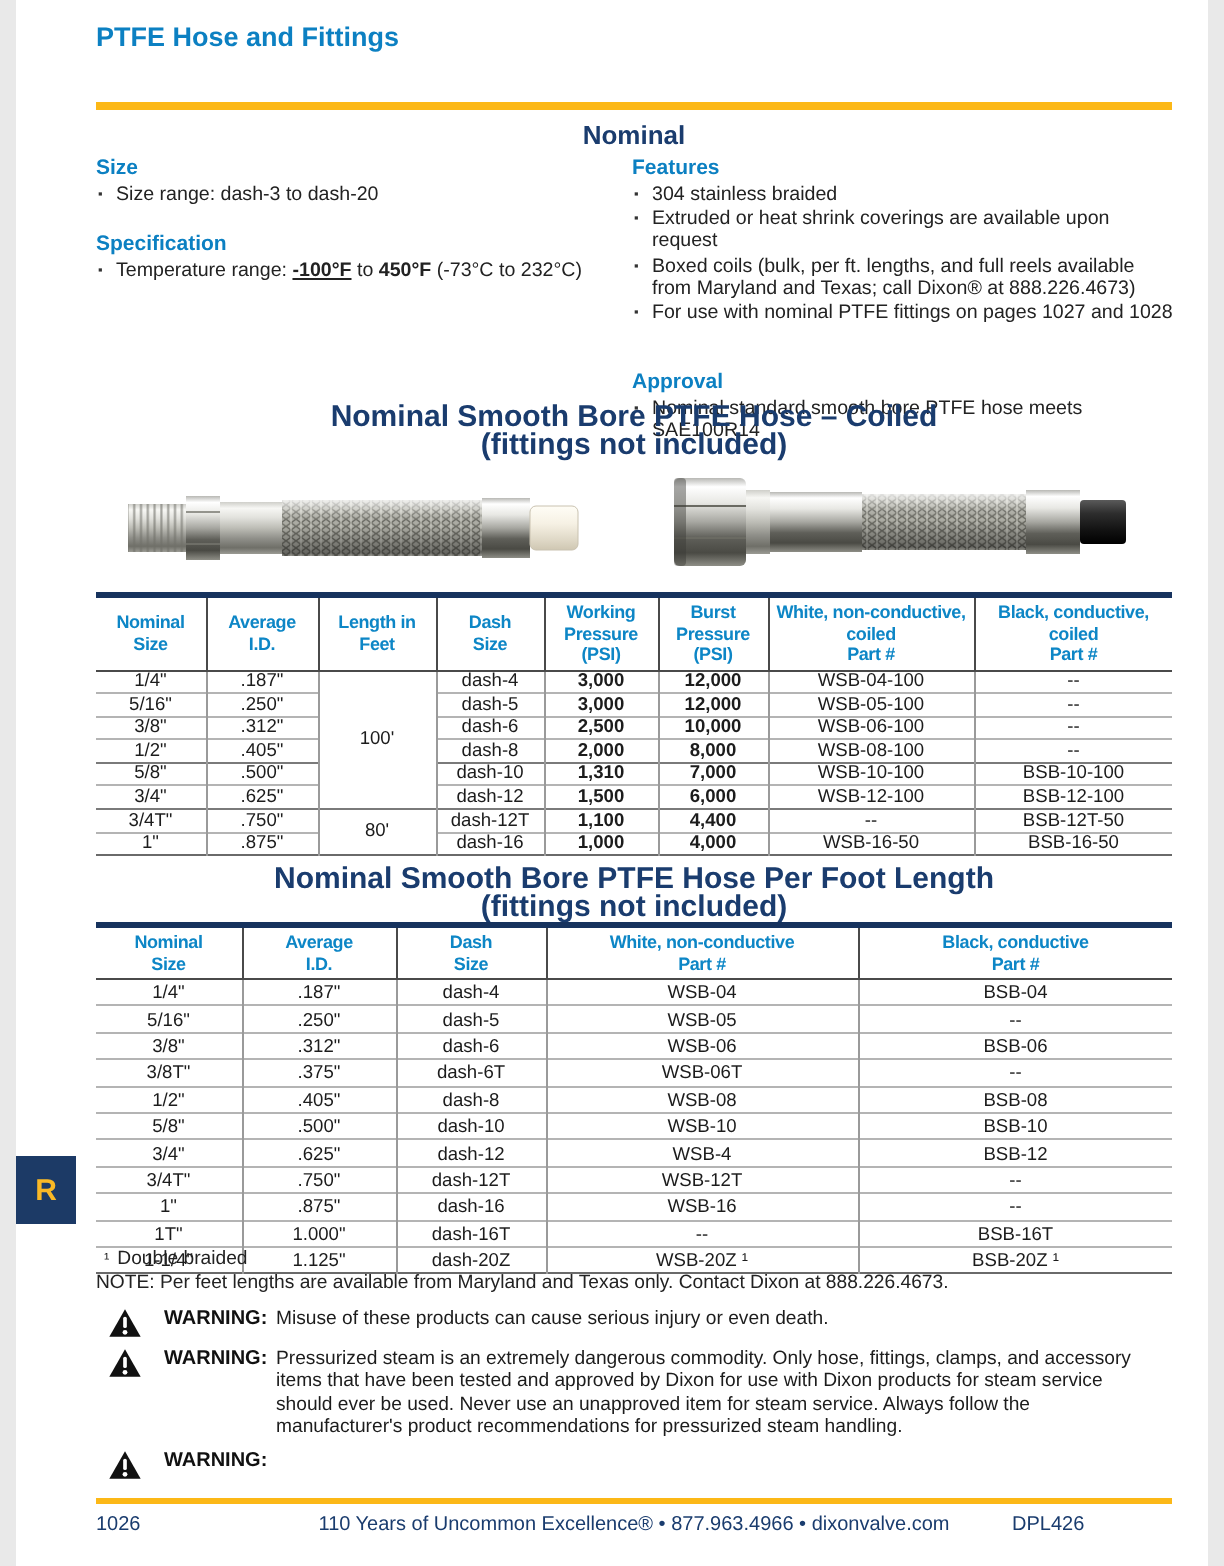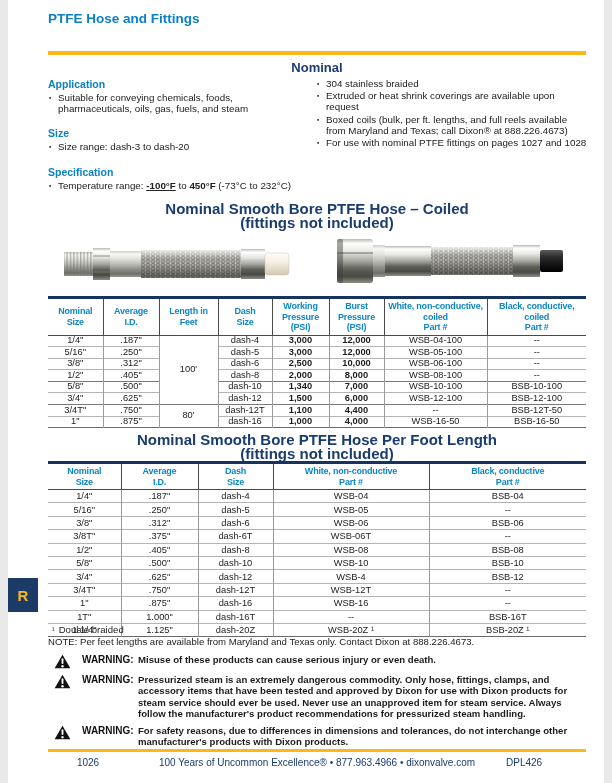--- a/index.html
+++ b/index.html
@@ -51,65 +51,66 @@
   .t1 tbody tr:nth-child(5) td, .t1 tbody tr:nth-child(7) td { border-top:1.3px solid #7a7a7a; }
 
   .footnote { position:absolute; left:44px; top:624px; font-size:9.6px; color:#222; }
   .footnote .mark { font-size:8px; margin-right:4px; }
   .note { position:absolute; left:40px; top:636px; font-size:9.6px; color:#222; }
 
   .warnings { position:absolute; left:46px; top:654px; width:522px; display:flex; flex-direction:column; gap:5px; }
   .warning-row { display:grid; grid-template-columns:25px 53px 1fr; column-gap:3px; align-items:start; }
   .warning-icon { width:17px; height:15px; margin-top:0; }
   .warning-label { font-size:10px; font-weight:bold; line-height:11.4px; color:#111; }
-  .warning-text { font-size:9.6px; line-height:11.4px; color:#1c1c1c;font-weight:bold; }
+  .warning-text { font-size:9.6px; line-height:11.4px; color:#1c1c1c; }
 
   .footer-row { position:absolute; left:40px; top:757px; width:538px; display:flex; font-size:10px; color:#1a3c6e; }
-  .footer-left { width:80px; text-align:center; }
+  .footer-left { width:80px; text-align:left; }
   .footer-center { flex:1; text-align:center; }
   .footer-right { width:80px; text-align:left; }
 
   .side-tab { position:absolute; left:0; top:578px; width:30px; height:34px; background:#1c3a66;
     color:#f9b826; font-weight:bold; font-size:15px; display:flex; align-items:center; justify-content:center; }
 </style>
 </head>
 <body>
 
 <div class="page">
 
   <div class="doc-title">PTFE Hose and Fittings</div>
   <div class="rule rule-top"></div>
   <div class="section-title">Nominal</div>
 
   <div class="col col-left">
     <div class="info-section">
-      <div class="info-heading">Application</div>
-      <ul class="bullets">
-          <li>Suitable for conveying chemicals, foods, pharmaceuticals, oils, gas, fuels, and steam</li>
-        </ul>
-    </div>
-    <div class="info-section">
       <div class="info-heading">Size</div>
       <ul class="bullets">
           <li>Size range: dash-3 to dash-20</li>
         </ul>
     </div>
     <div class="info-section">
       <div class="info-heading">Specification</div>
       <div class="bullet-line"><span>Temperature range: </span><span style="font-weight: bold; text-decoration: underline;">-100°F</span><span> to </span><span style="font-weight: bold;">450°F</span><span style="font-weight: normal;"> (-73°C to 232°C)</span></div>
     </div>
   </div>
 
   <div class="col col-right">
     <div class="info-section">
+      <div class="info-heading">Features</div>
       <ul class="bullets">
           <li>304 stainless braided</li>
           <li>Extruded or heat shrink coverings are available upon request</li>
           <li>Boxed coils (bulk, per ft. lengths, and full reels available from Maryland and Texas; call Dixon® at 888.226.4673)</li>
           <li>For use with nominal PTFE fittings on pages 1027 and 1028</li>
+        </ul>
+    </div>
+    <div class="info-section approval-gap">
+      <div class="info-heading">Approval</div>
+      <ul class="bullets">
+          <li>Nominal standard smooth bore PTFE hose meets SAE100R14</li>
         </ul>
     </div>
   </div>
 
   <div class="hose-caption cap1">
     <div>Nominal Smooth Bore PTFE Hose – Coiled</div>
     <div>(fittings not included)</div>
   </div>
 
   <svg class="hose-img hose-white" width="228" height="52" viewBox="0 0 228 52">
@@ -252,21 +253,21 @@
           <td>dash-8</td>
           <td class="b">2,000</td>
           <td class="b">8,000</td>
           <td>WSB-08-100</td>
           <td>--</td>
         </tr>
         <tr>
           <td>5/8"</td>
           <td>.500"</td>
           <td>dash-10</td>
-          <td class="b">1,340</td>
+          <td class="b">1,310</td>
           <td class="b">7,000</td>
           <td>WSB-10-100</td>
           <td>BSB-10-100</td>
         </tr>
         <tr>
           <td>3/4"</td>
           <td>.625"</td>
           <td>dash-12</td>
           <td class="b">1,500</td>
           <td class="b">6,000</td>
@@ -427,26 +428,25 @@
       <span class="warning-label">WARNING:</span>
       <span class="warning-text">Pressurized steam is an extremely dangerous commodity. Only hose, fittings, clamps, and accessory items that have been tested and approved by Dixon for use with Dixon products for steam service should ever be used. Never use an unapproved item for steam service. Always follow the manufacturer's product recommendations for pressurized steam handling.</span>
     </div>
     <div class="warning-row">
       <svg class="warning-icon" viewBox="0 0 20 18">
           <path d="M10 0.8 L19.4 17.2 H0.6 Z" fill="#111"></path>
           <rect x="8.9" y="5.2" width="2.2" height="6.8" rx="1.1" fill="#fff"></rect>
           <circle cx="10" cy="14.6" r="1.45" fill="#fff"></circle>
         </svg>
       <span class="warning-label">WARNING:</span>
-      <span class="warning-text">For safety reasons, due to differences in dimensions and tolerances, do not interchange other manufacturer's products with Dixon products.</span>
     </div>
   </div>
 
   <div class="rule rule-bottom"></div>
   <div class="footer-row">
     <span class="footer-left">1026</span>
-    <span class="footer-center">100 Years of Uncommon Excellence® • 877.963.4966 • dixonvalve.com</span>
+    <span class="footer-center">110 Years of Uncommon Excellence® • 877.963.4966 • dixonvalve.com</span>
     <span class="footer-right">DPL426</span>
   </div>
 
   <div class="side-tab">R</div>
 
 </div>
 
 </body></html>

